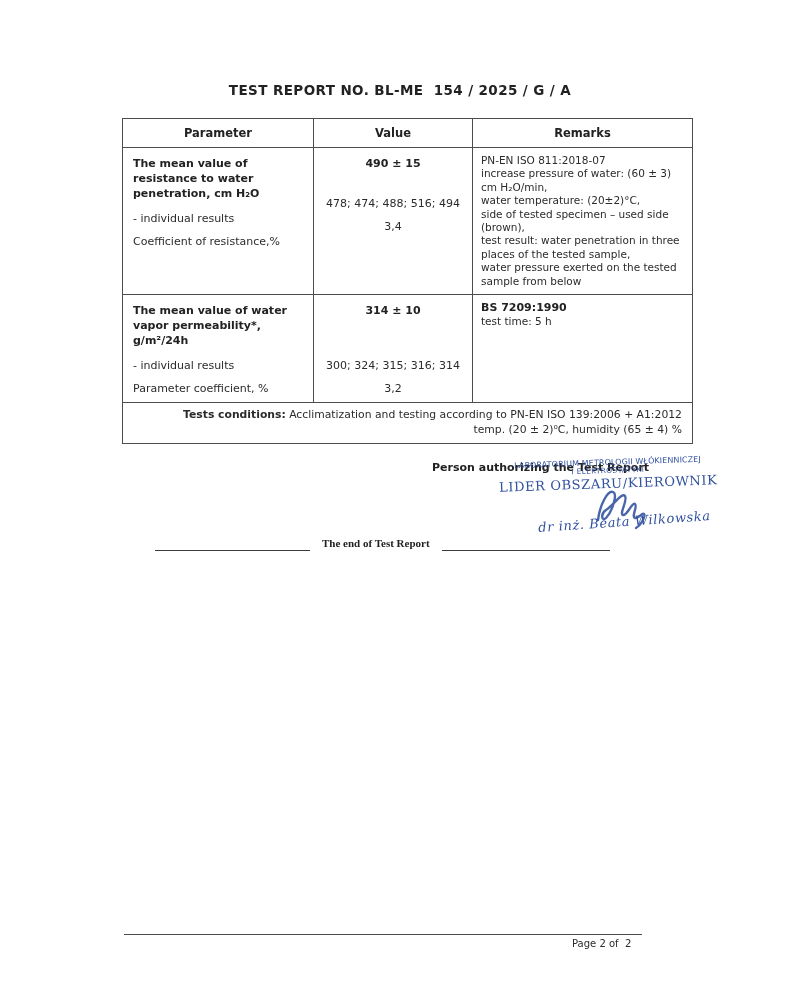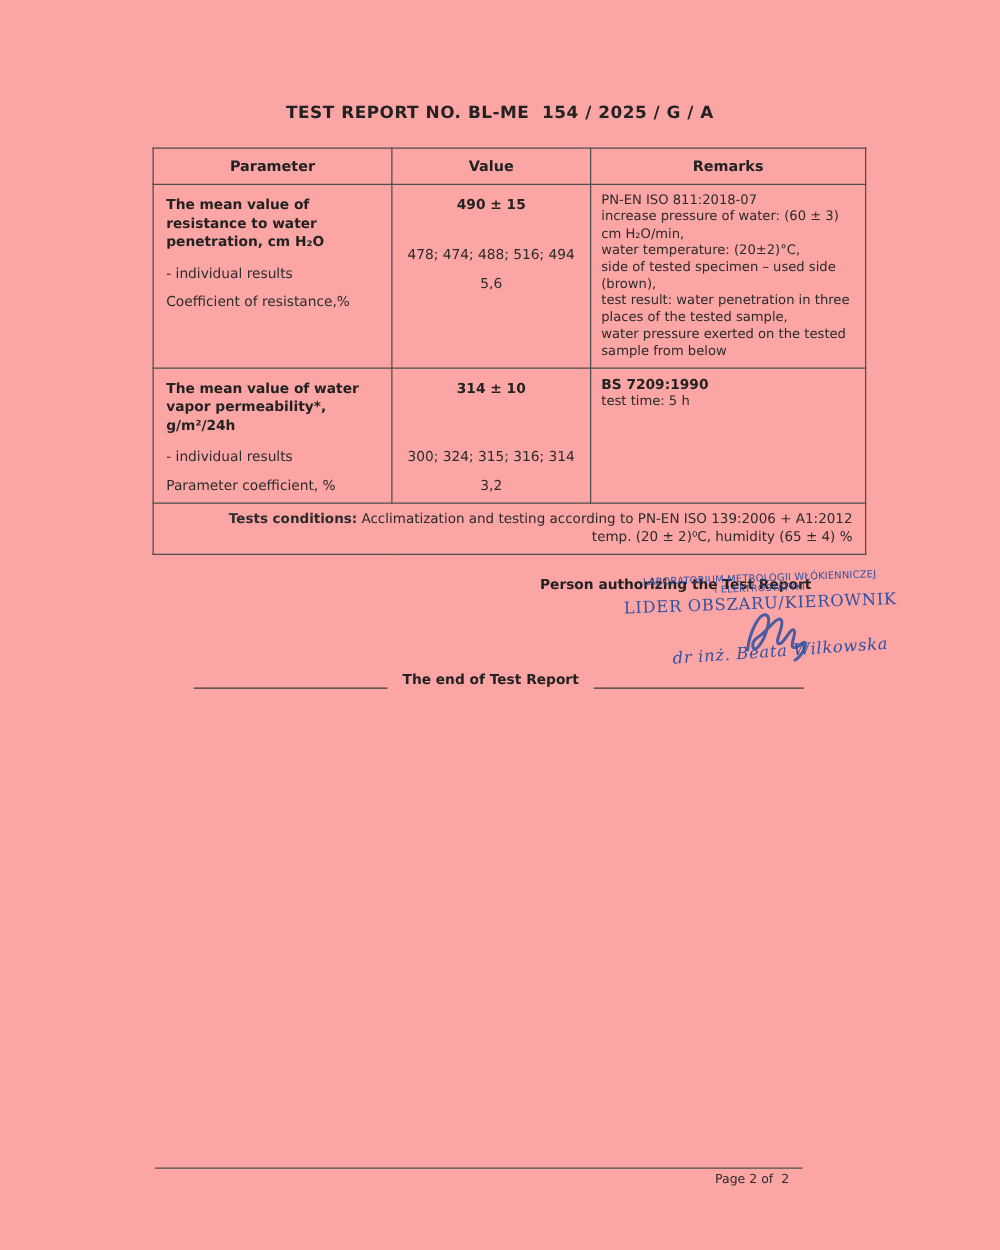--- a/index.html
+++ b/index.html
@@ -2,21 +2,21 @@
 <html><head>
 <meta charset="utf-8">
 <style>
   * { margin: 0; padding: 0; box-sizing: border-box; }
   html, body { background: #e8e8e8; }
   .page {
     position: relative;
     width: 800px;
     height: 1000px;
     margin: 0 auto;
-    background: #fca5a5;
+    background: #ffffff;
     font-family: "DejaVu Sans", "Liberation Sans", sans-serif;
     color: #2b2b2b;
     overflow: hidden;
   }
   .bold { font-weight: bold; }
   .pre { white-space: pre-line; }
   .keepspace { white-space: pre; }
 
   .title {
     position: absolute;
@@ -119,20 +119,21 @@
   }
   .end-line { border-bottom: 1.5px solid #3a3a3a; height: 12px; }
   .end-line.left  { width: 155px; }
   .end-line.right { width: 168px; }
   .end-text {
     font-size: 11px;
     font-weight: bold;
     color: #222;
     margin: 0 12px;
     line-height: 15px;
+    font-family: Liberation Serif, serif;
   }
 
   .footer-rule {
     position: absolute;
     top: 934px; left: 124px;
     width: 518px;
     border-top: 1.2px solid #4d4d4d;
   }
   .footer-form {
     position: absolute;
@@ -169,21 +170,21 @@
     <tbody>
       <tr class="row1">
         <td class="param">
           <p class="p-title">The mean value of resistance to water penetration, cm H₂O</p>
           <p class="p-ind">- individual results</p>
           <p class="p-var">Coefficient of resistance,%</p>
         </td>
         <td class="val">
           <p class="v-mean">490 ± 15</p>
           <p class="v-ind">478; 474; 488; 516; 494</p>
-          <p class="v-var">5,6</p>
+          <p class="v-var">3,4</p>
         </td>
         <td class="rem">
           <p class="pre">PN-EN ISO 811:2018-07
 increase pressure of water: (60 ± 3) cm H₂O/min,
 water temperature: (20±2)°C,
 side of tested specimen – used side (brown),
 test result: water penetration in three places of the tested sample,
 water pressure exerted on the tested sample from below</p>
         </td>
       </tr>

